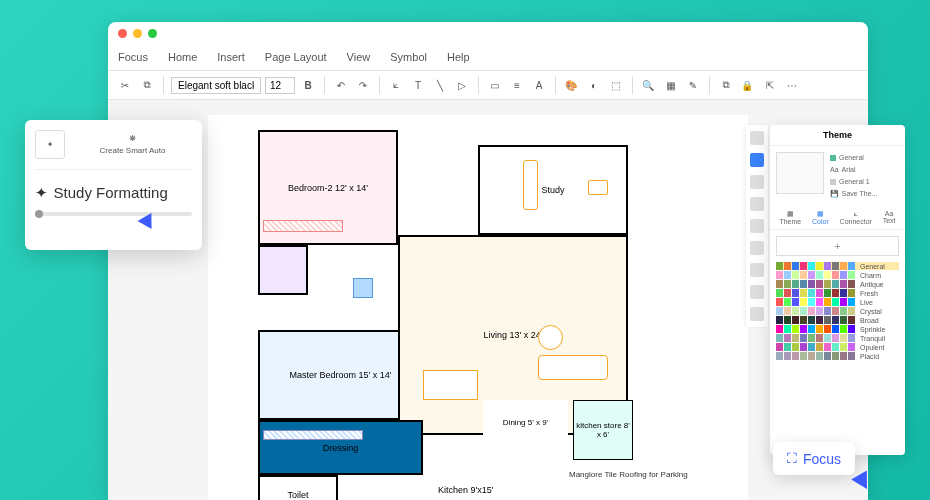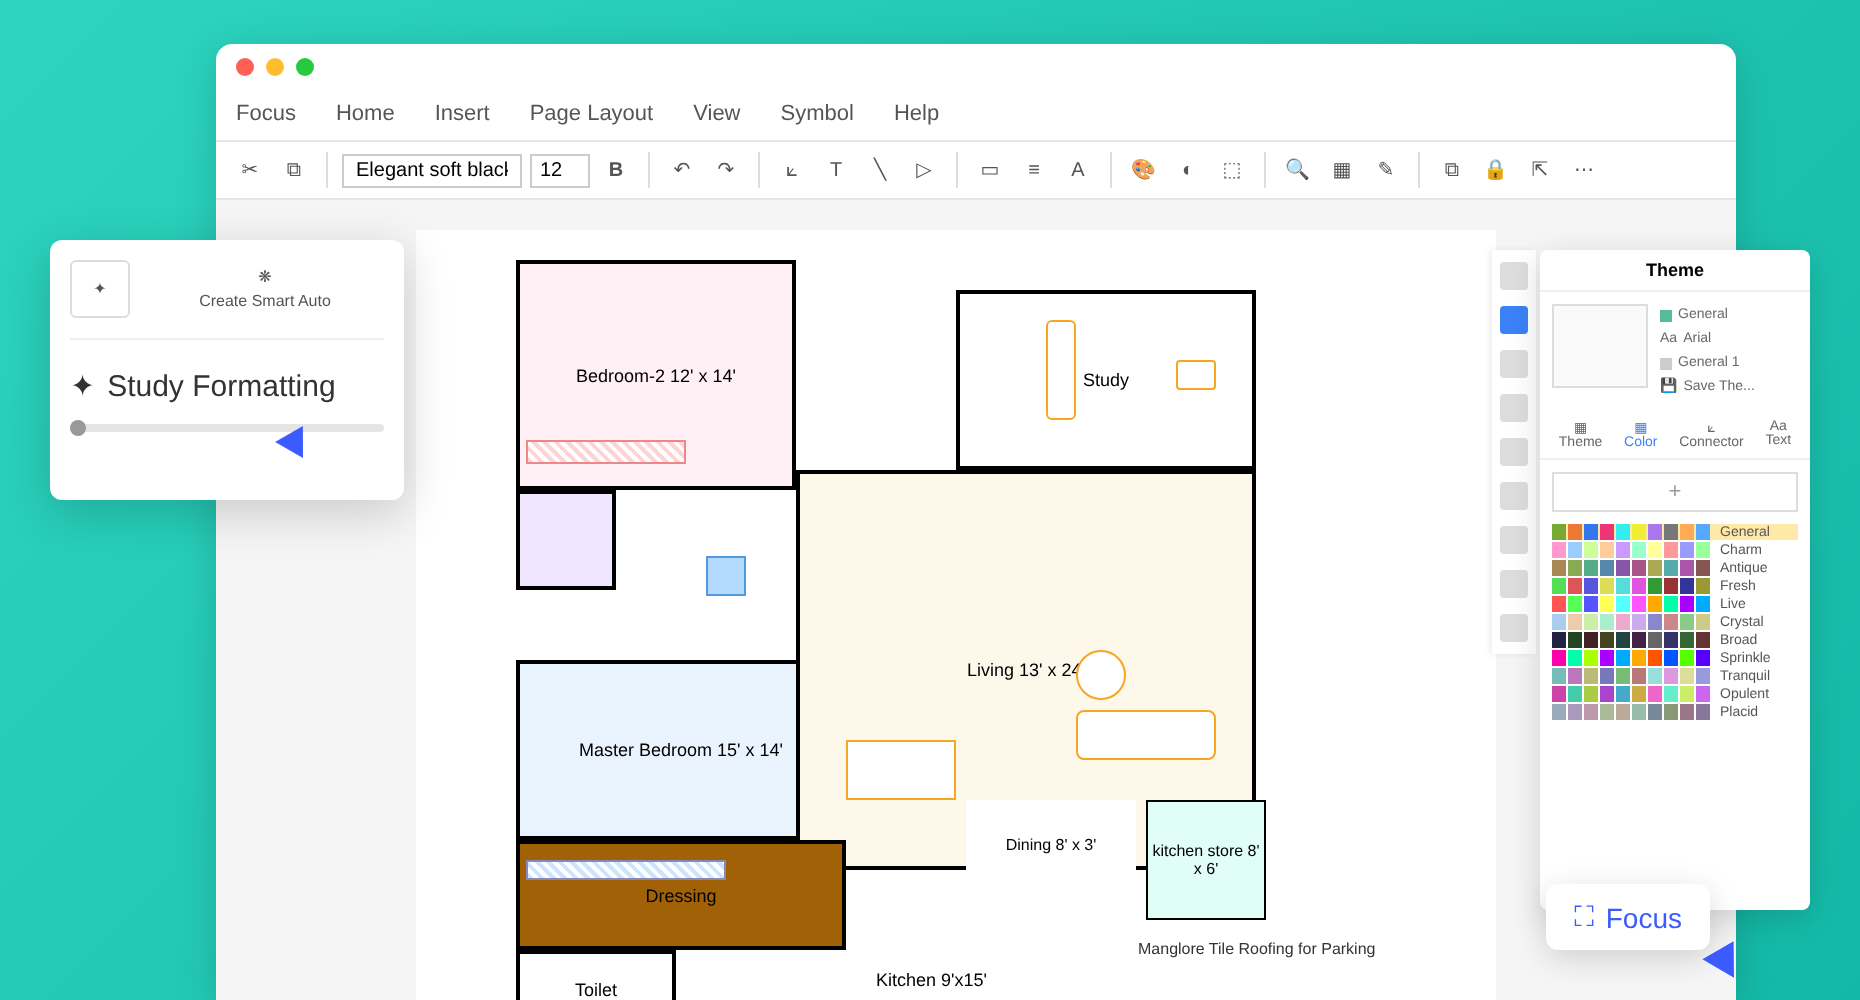--- a/index.html
+++ b/index.html
@@ -22,21 +22,21 @@
 .room{position:absolute;border:2px solid #000;font-size:9px;display:flex;align-items:center;justify-content:center;text-align:center}
 .bedroom2{top:0;left:0;width:140px;height:115px;background:#fef0f4}
 .study{top:15px;left:220px;width:150px;height:90px;background:#fff}
 .prayer{top:55px;left:225px;width:90px;height:50px;background:#fff;border:1px solid #aaa;font-size:8px}
 .bath1{top:115px;left:0;width:50px;height:50px;background:#f0e6ff;border-right:2px solid #000}
 .bath2{top:165px;left:0;width:90px;height:35px;background:#fefef0}
 .master{top:200px;left:0;width:165px;height:90px;background:#eaf4fe}
 .living{top:105px;left:140px;width:230px;height:200px;background:#fef8eb}
 .dining{top:270px;left:225px;width:85px;height:45px;background:#fff;border:none;font-size:8px}
 .kitchen-store{top:270px;left:315px;width:60px;height:60px;background:#e0fdf7;border:1px solid #000;font-size:8px}
-.dressing{top:290px;left:0;width:165px;height:55px;background:#a16207}
+.dressing{top:290px;left:0;width:165px;height:55px;background:#0369a1}
 .toilet{top:345px;left:0;width:80px;height:40px;background:#fff}
 .kitchen-label{position:absolute;top:355px;left:180px;font-size:9px}
 .manglore{position:absolute;top:340px;left:311px;font-size:8px;color:#333}
 .furniture{position:absolute;border:1px solid #f5a623;background:#fff}
 .sofa1{top:30px;left:265px;width:15px;height:50px;border-radius:3px}
 .chair-study{top:50px;left:330px;width:20px;height:15px;border-radius:2px}
 .table-living{top:195px;left:280px;width:25px;height:25px;border-radius:50%}
 .sofa-big{top:225px;left:280px;width:70px;height:25px;border-radius:4px}
 .dining-table{top:240px;left:165px;width:55px;height:30px}
 .counter{position:absolute;background:repeating-linear-gradient(45deg,#ffd4d4,#ffd4d4 2px,#fff 2px,#fff 4px);border:1px solid #e88}
@@ -128,21 +128,21 @@
   </div>
   <div class="canvas">
     <div class="paper">
       <div class="ruler-v">30 ft</div>
       <div class="plan">
         <div class="room bedroom2">Bedroom-2 12' x 14'</div>
         <div class="room study">Study</div>
         <div class="room bath1"></div>
         <div class="room master">Master Bedroom 15' x 14'</div>
         <div class="room living">Living 13' x 24'</div>
-        <div class="room dining">Dining 8' x 3'</div>
+        <div class="room dining">Dining 5' x 9'</div>
         <div class="room kitchen-store">kitchen store 8' x 6'</div>
         <div class="room dressing">Dressing</div>
         <div class="room toilet">Toilet</div>
         <div class="kitchen-label">Kitchen 9'x15'</div>
         <div class="manglore">Manglore Tile Roofing for Parking</div>
         <div class="furniture sofa1"></div>
         <div class="furniture chair-study"></div>
         <div class="furniture table-living"></div>
         <div class="furniture sofa-big"></div>
         <div class="furniture dining-table"></div>

